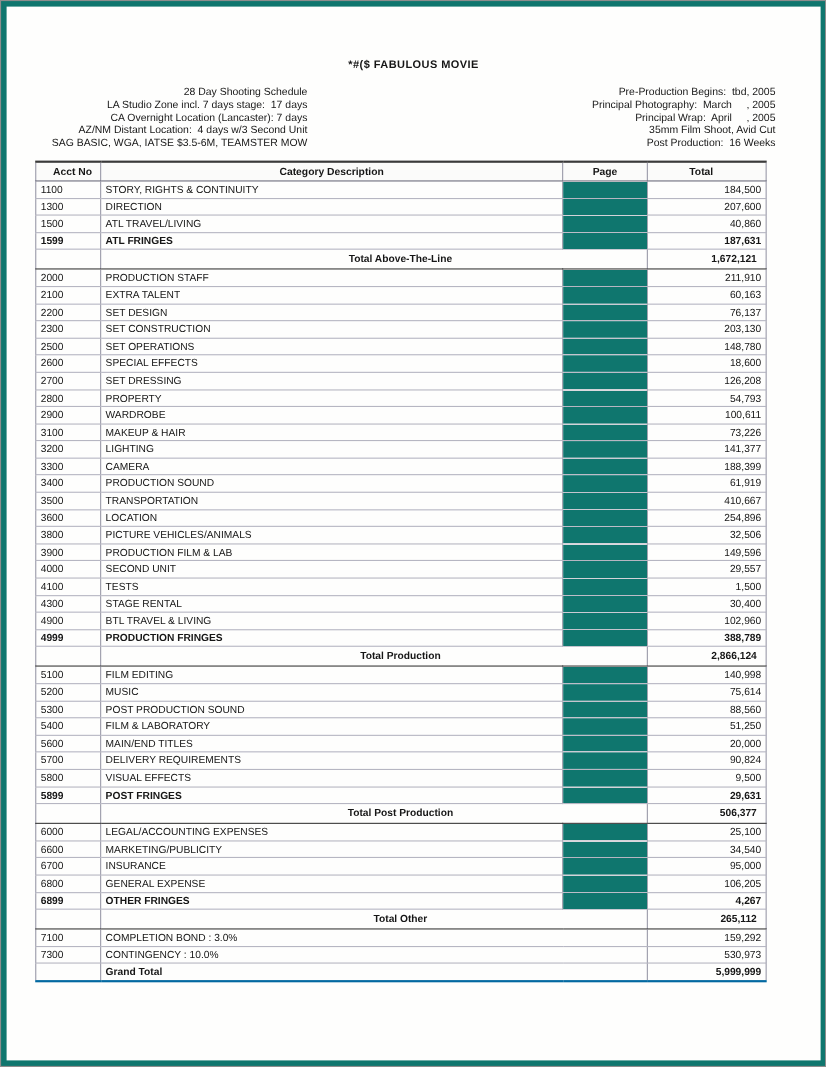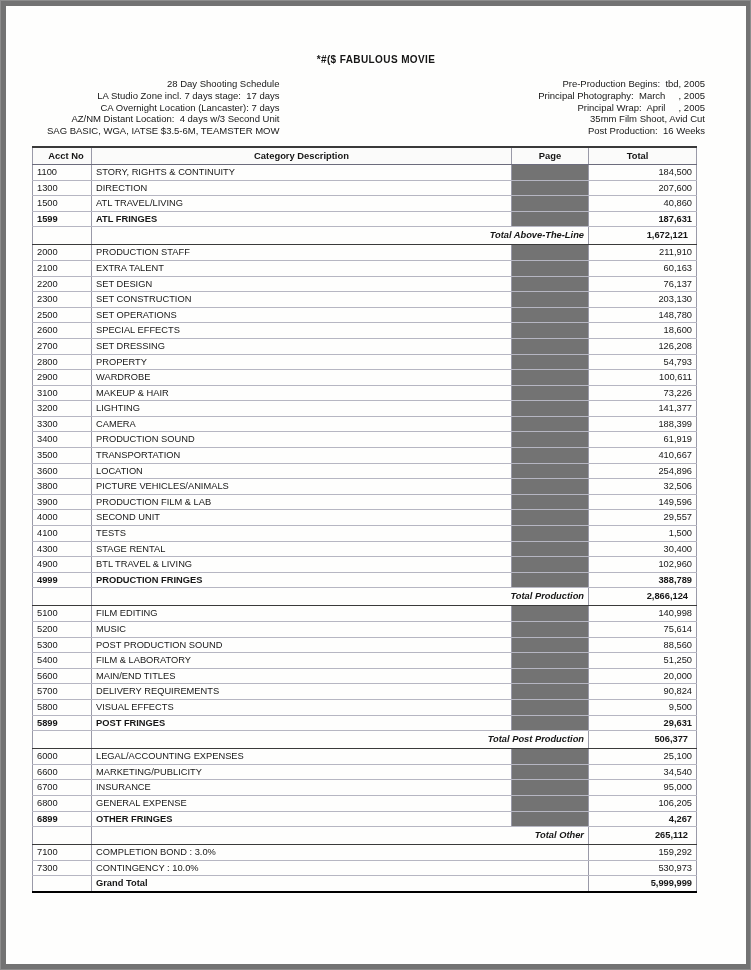--- a/index.html
+++ b/index.html
@@ -9,21 +9,21 @@
   }
   body {
     font-family: "Liberation Sans", sans-serif;
     color: #1a1a1a;
   }
   .page {
     position: relative;
     width: 751px;
     height: 970px;
     box-sizing: border-box;
-    background: #737373;
+    background: #0f766e;
     border: 1px solid #8d8d8d;
     overflow: hidden;
   }
   .sheet {
     position: absolute;
     left: 5px;
     top: 5px;
     width: 740px;
     height: 958px;
     background: #fefefd;
@@ -103,29 +103,29 @@
   tr.bold td { font-weight: bold; }
 
   
   tr.subtotal td {
     font-weight: bold;
     height: 17px;
     line-height: 17px;
     border-top: 1.6px solid #3a3a3a;
     border-bottom: 1.6px solid #3a3a3a;
   }
-  tr.subtotal td.sub-label { padding-left: 52px; text-align: right; font-style: italic; }
+  tr.subtotal td.sub-label { padding-left: 52px; text-align: center; }
   tr.subtotal td.sub-total { text-align: right; padding-right: 8px; }
 
   
   tr.grand td {
     font-weight: bold;
     border-bottom: 2px solid #3a3a3a;
   }
-  tr.last-row td { border-bottom: 2px solid #000000; }
+  tr.last-row td { border-bottom: 2px solid #0369a1; }
   tr.section-start td { border-top: 1px solid #9a9aa8; }
 </style>
 </head>
 <body>
 
 <div class="page">
   <div class="sheet">
 
     <div class="doc-title">*#($ FABULOUS MOVIE</div>
 

